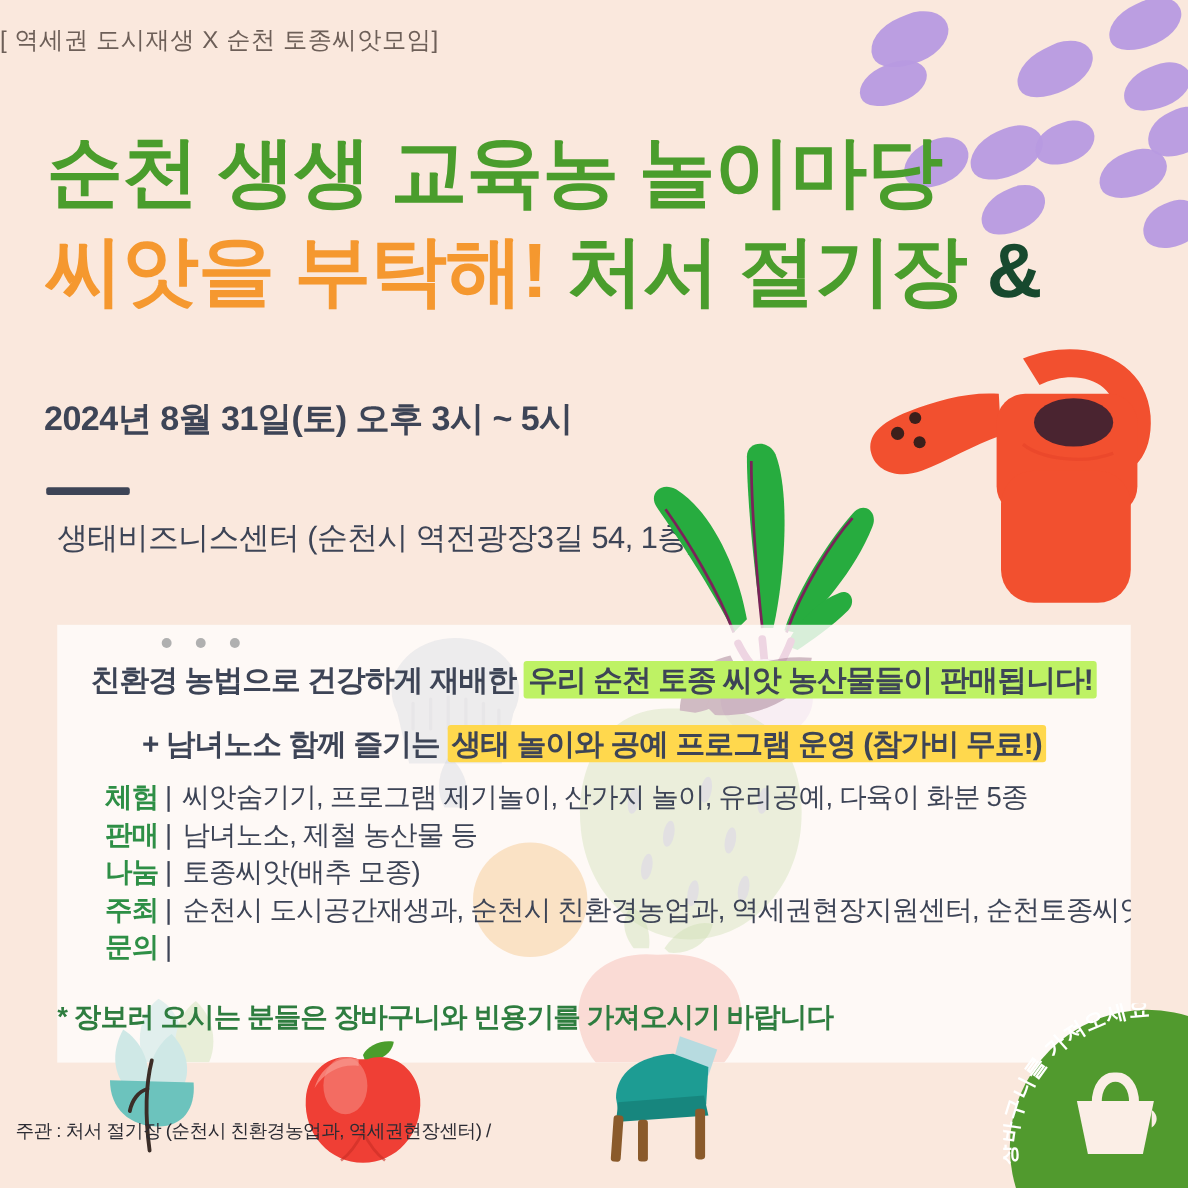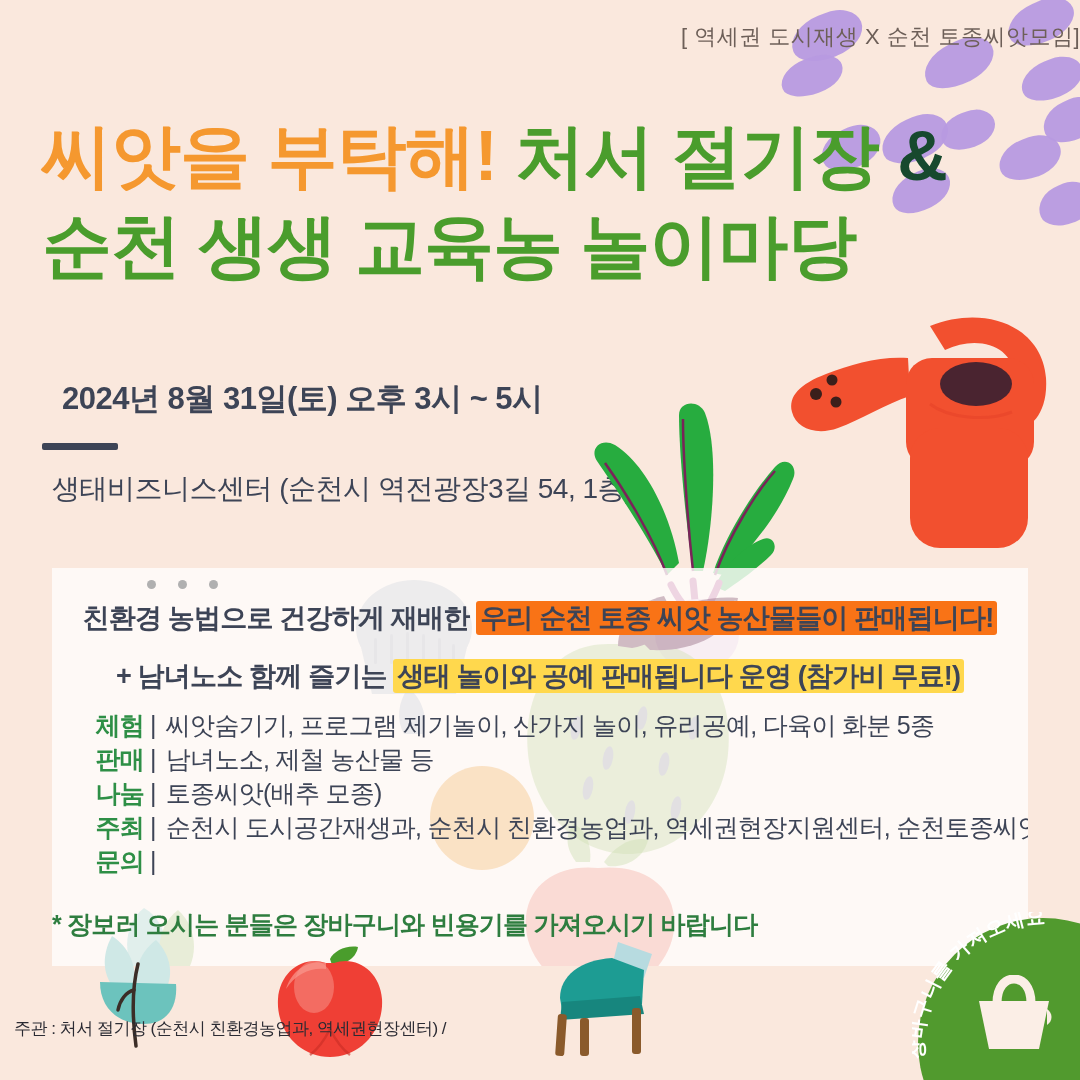--- a/index.html
+++ b/index.html
@@ -24,21 +24,21 @@
     background:#b79ae0;
     border-radius:50% 42% 48% 52% / 55% 50% 52% 45%;
     opacity:.95;
     pointer-events:none;
   }
 
   
   .eyebrow {
     position:absolute;
     top:22px; left:0; width:1080px;
-    text-align:right;
+    text-align:left;
     font-size:22px;
     letter-spacing:.5px;
     color:#6d5f58;
   }
 
   
   .title-wrap { position:absolute; top:112px; left:42px; width:960px; }
   .title-line {
     font-size:70px;
     font-weight:bold;
@@ -46,26 +46,25 @@
     letter-spacing:-1px;
     white-space:nowrap;
   }
   .t-orange { color:#f5982f; }
   .t-green  { color:#4a9d2c; }
   .t-dark   { color:#17492e; }
 
   
   .date-line {
     position:absolute;
-    top:378px; left:40px;
+    top:360px; left:40px;
     font-size:31px;
     font-weight:bold;
     color:#3d4456;
     letter-spacing:-.5px;
-    margin-left:22px;
   }
   .rule {
     position:absolute;
     top:443px; left:42px;
     width:76px; height:7px;
     background:#3d4456;
     border-radius:2px;
   }
   .venue-line {
     position:absolute;
@@ -100,21 +99,21 @@
     letter-spacing:-.8px;
     white-space:nowrap;
   }
   .lead2 {
     position:absolute; left:0; top:90px; width:976px;
     text-align:center;
     font-size:27px; font-weight:bold; color:#3d4456;
     letter-spacing:-.8px;
     white-space:nowrap;
   }
-  .hl-green { background:#f97316; padding:2px 4px; border-radius:3px;margin-top:45px; }
+  .hl-green { background:#bef264; padding:2px 4px; border-radius:3px;margin-top:45px; }
   .hl-yellow{ background:#ffd84d; padding:2px 4px; border-radius:3px; }
 
   .rows { position:absolute; left:30px; top:140px; }
   .row {
     display:flex;
     align-items:baseline;
     font-size:25px;
     line-height:1.36;
     color:#3d4456;
     letter-spacing:-.7px;
@@ -177,24 +176,24 @@
   <div class="brush" style="left:880px;  top:118px; width:70px;  height:42px;  transform:rotate(-24deg);"></div>
   <div class="brush" style="left:998px;  top:138px; width:64px;  height:40px;  transform:rotate(-20deg);"></div>
   <div class="brush" style="left:890px;  top:172px; width:62px;  height:38px;  transform:rotate(-26deg);"></div>
   <div class="brush" style="left:1038px; top:184px; width:56px;  height:40px;  transform:rotate(-22deg);"></div>
   <div class="brush" style="left:820px;  top:128px; width:62px;  height:40px;  transform:rotate(-24deg);"></div>
   <div class="brush" style="left:940px;  top:112px; width:56px;  height:36px;  transform:rotate(-20deg);"></div>
 
   <div class="eyebrow">[ 역세권 도시재생 X 순천 토종씨앗모임]</div>
 
   <div class="title-wrap">
+    <div class="title-line t-green">순천 생생 교육농 놀이마당</div>
     <div class="title-line">
       <span class="t-orange">씨앗을 부탁해! </span><span class="t-green">처서 절기장 </span><span class="t-dark">&amp;</span>
     </div>
-    <div class="title-line t-green">순천 생생 교육농 놀이마당</div>
   </div>
 
   <div class="date-line">2024년 8월 31일(토) 오후 3시 ~ 5시</div>
   <div class="rule"></div>
   <div class="venue-line">생태비즈니스센터 (순천시 역전광장3길 54, 1층)</div>
 
   <div class="can-wrap">
     <svg viewBox="0 0 290 280" width="290" height="280">
       <path d="M150 30 C205 8 262 30 266 82 C269 128 238 140 225 134 C214 128 232 118 234 84 C236 50 198 38 165 54 Z" fill="#f2502f"></path>
       <path d="M128 62 C100 60 72 68 46 78 C20 88 8 100 12 116 C16 132 36 140 58 132 C80 124 106 108 130 100 Z" fill="#f2502f"></path>
@@ -282,21 +281,21 @@
       <span></span>
       <span></span>
       <span></span>
     </div>
 
     <div class="lead1">
       <span>친환경 농법으로 건강하게 재배한 </span><span class="hl-green">우리 순천 토종 씨앗 농산물들이 판매됩니다!</span>
     </div>
 
     <div class="lead2">
-      <span>+  남녀노소 함께 즐기는 </span><span class="hl-yellow">생태 놀이와 공예 판매됩니다 운영 (참가비 무료!)</span>
+      <span>+  남녀노소 함께 즐기는 </span><span class="hl-yellow">생태 놀이와 공예 프로그램 운영 (참가비 무료!)</span>
     </div>
 
     <div class="rows">
       <div class="row">
         <span class="lbl">체험</span>
         <span class="sep">|</span>
         <span class="val">씨앗숨기기, 프로그램 제기놀이, 산가지 놀이, 유리공예, 다육이 화분 5종</span>
       </div>
       <div class="row">
         <span class="lbl">판매</span>

